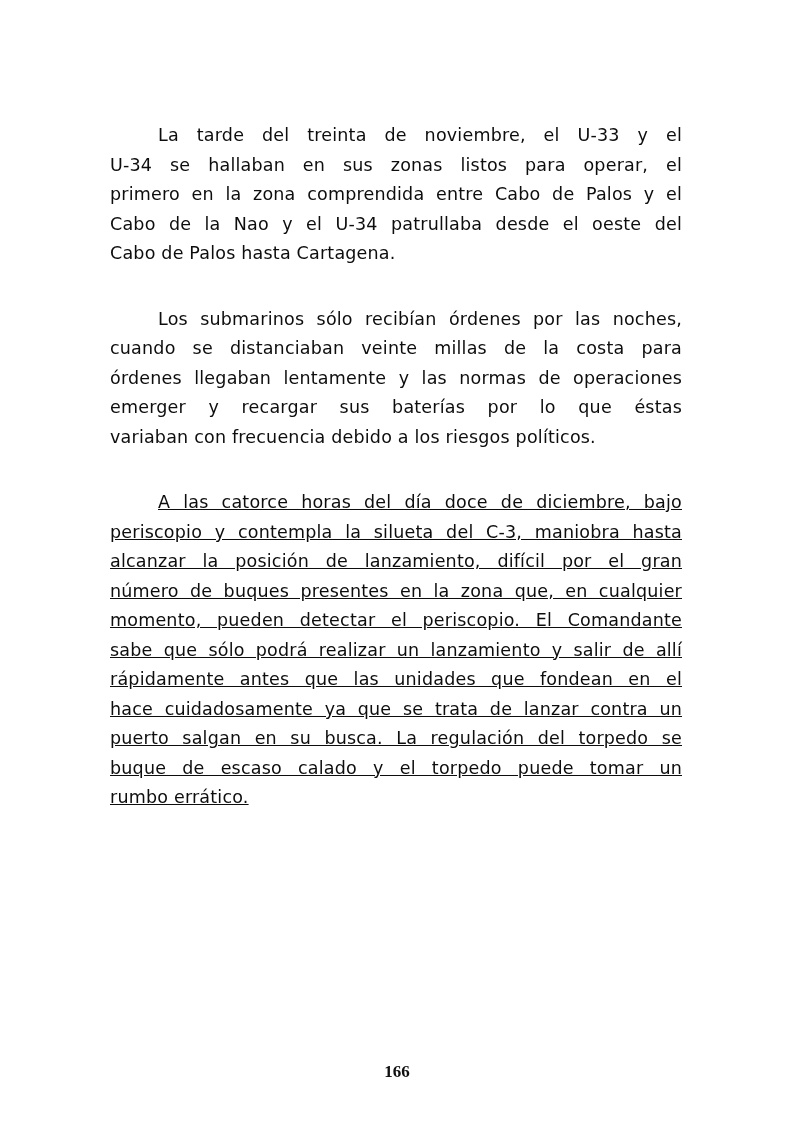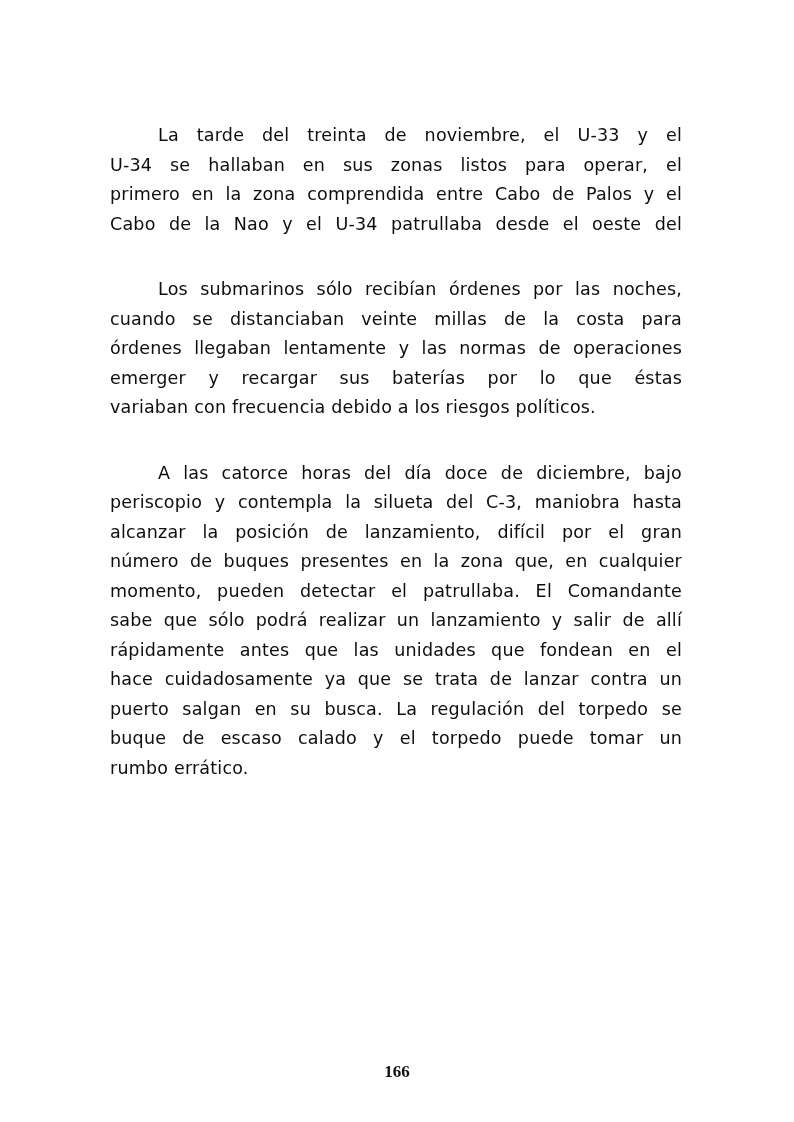--- a/index.html
+++ b/index.html
@@ -22,20 +22,21 @@
     position: absolute;
     left: 110px;
     top: 121px;
     width: 572px;
   }
   .paragraph {
     margin: 0 0 36px 0;
   }
   .paragraph:last-child {
     margin-bottom: 0;
+    text-decoration: underline;
   }
   .line {
     font-size: 17.5px;
     line-height: 29.5px;
     letter-spacing: 0.2px;
     white-space: normal;
     hyphens: none;
     text-align: justify;
     text-align-last: justify;
   }
@@ -64,34 +65,35 @@
 <body>
 
 <div class="page">
   <main class="text-block">
 
   <div class="paragraph">
         <div class="line first">La tarde del treinta de noviembre, el U-33 y el</div>
         <div class="line">U-34 se hallaban en sus zonas listos para operar, el</div>
         <div class="line">primero en la zona comprendida entre Cabo de Palos y el</div>
         <div class="line">Cabo de la Nao y el U-34 patrullaba desde el oeste del</div>
+        <div class="line last">Cabo de Palos hasta Cartagena.</div>
       </div>
       <div class="paragraph">
         <div class="line first">Los submarinos sólo recibían órdenes por las noches,</div>
         <div class="line">cuando se distanciaban veinte millas de la costa para</div>
         <div class="line">órdenes llegaban lentamente y las normas de operaciones</div>
         <div class="line">emerger y recargar sus baterías por lo que éstas</div>
         <div class="line last">variaban con frecuencia debido a los riesgos políticos.</div>
       </div>
       <div class="paragraph">
         <div class="line first">A las catorce horas del día doce de diciembre, bajo</div>
         <div class="line">periscopio y contempla la silueta del C-3, maniobra hasta</div>
         <div class="line">alcanzar la posición de lanzamiento, difícil por el gran</div>
         <div class="line">número de buques presentes en la zona que, en cualquier</div>
-        <div class="line">momento, pueden detectar el patrullaba. El Comandante</div>
+        <div class="line">momento, pueden detectar el periscopio. El Comandante</div>
         <div class="line">sabe que sólo podrá realizar un lanzamiento y salir de allí</div>
         <div class="line">rápidamente antes que las unidades que fondean en el</div>
         <div class="line">hace cuidadosamente ya que se trata de lanzar contra un</div>
         <div class="line">puerto salgan en su busca. La regulación del torpedo se</div>
         <div class="line">buque de escaso calado y el torpedo puede tomar un</div>
         <div class="line last">rumbo errático.</div>
       </div>
     </main>
   <footer class="page-footer">
     <span class="page-number">166</span>

